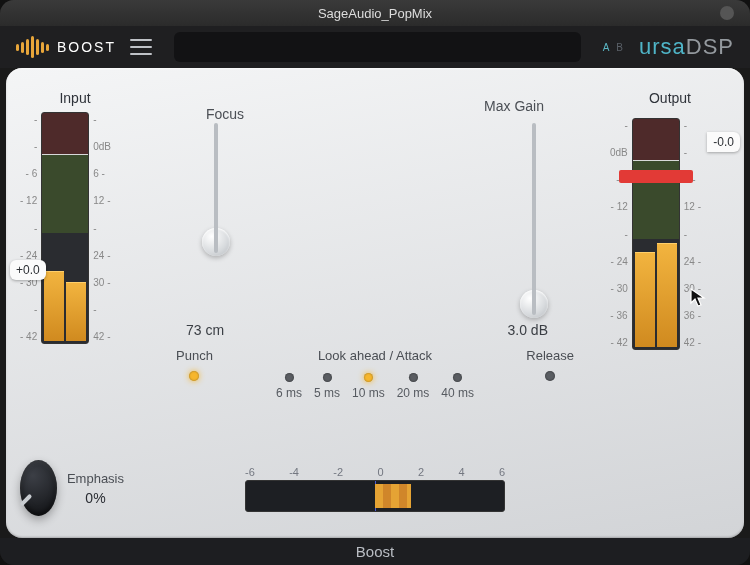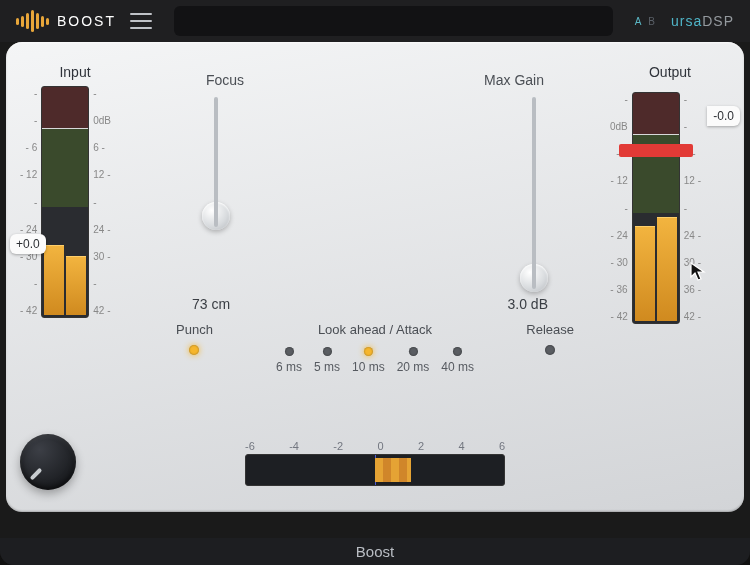--- a/index.html
+++ b/index.html
@@ -11,21 +11,21 @@
 
   .topbar { height:42px; background:#1f1f21; display:flex; align-items:center; padding:0 16px; gap:14px; }
   .logo { display:flex; align-items:center; gap:8px; color:#fff; font-weight:700; letter-spacing:2px; font-size:14px;}
   .logo-icon { display:flex; align-items:center; gap:2px; }
   .logo-icon span { display:block; width:3px; background:#e8a63a; border-radius:2px;}
   .menu-icon { width:22px; height:16px; display:flex; flex-direction:column; justify-content:space-between;}
   .menu-icon span { display:block; height:2px; background:#bfc2c7; border-radius:2px;}
   .preset-display { flex:1; height:30px; background:#121214; border-radius:6px; margin:0 8px;}
   .ab-toggle { font-size:10px; color:#5bb7c5; letter-spacing:2px; font-weight:600;}
   .ab-toggle .b{ color:#5a6068;}
-  .brand-ursa { color:#4fb4c7; font-size:14px; letter-spacing:1px;}
+  .brand-ursa { color:#4fb4c7; font-size:22px; letter-spacing:1px;}
   .brand-ursa .d { color:#94999e;}
 
   .main-panel { position:relative; height:470px; margin:0 6px; border-radius:16px; background:linear-gradient(170deg,#f4f5f6 0%, #d2d4d7 100%); box-shadow: inset 0 1px 2px rgba(255,255,255,.8), inset 0 -1px 2px rgba(0,0,0,.25);}
   .section-label { position:absolute; font-size:14px; color:#4b4f55; }
 
   
   .input-block { position:absolute; left:14px; top:22px; width:110px;}
   .input-label { text-align:center; font-size:14px; color:#2f333a; margin-bottom:6px;}
   .meter-wrap { display:flex; align-items:flex-start; height:232px;}
   .tick-col { font-size:10px; color:#888; display:flex; flex-direction:column; justify-content:space-between; height:232px; padding:2px 0;}
@@ -80,20 +80,24 @@
   .bal-fill { position:absolute; top:3px; bottom:3px; background:repeating-linear-gradient(90deg,#e5a334 0,#e5a334 8px,#d0862a 8px,#d0862a 16px);}
   .footer { position:absolute; bottom:0; left:0; right:0; height:27px; background:#1d1e21; color:#b9bdc3; font-size:15px; display:flex; align-items:center; justify-content:center; border-radius:0 0 14px 14px;}
 
   .cursor-arrow { position:absolute; width:16px; height:20px; pointer-events:none;}
 </style>
 </head>
 <body>
 
 <div class="window">
 
+  <div class="titlebar">
+    <span>SageAudio_PopMix</span>
+    <div class="tb-dot"></div>
+  </div>
 
   <div class="topbar">
     <div class="logo">
       <span class="logo-icon">
         <span style="height:7px"></span>
           <span style="height:11px"></span>
           <span style="height:16px"></span>
         <span style="height:22px"></span>
           <span style="height:16px"></span>
           <span style="height:11px"></span>
@@ -188,26 +192,26 @@
             <span style="text-align: left;">24 -</span>
             <span style="text-align: left;">30 -</span>
             <span style="text-align: left;">36 -</span>
             <span style="text-align: left;">42 -</span>
           </div>
       </div>
       <div class="meter-badge" style="right:-10px; top:42px; border-radius:0 6px 6px 0;margin-left:6px;">-0.0</div>
       <div class="out-indicator" style="left:9px; top:80px;"></div>
     </div>
 
-    <div class="section-label" style="left:200px; top:30px;">Focus</div>
+    <div class="section-label" style="left:200px; top:38px;">Focus</div>
     <div class="section-label" style="right:200px; top:30px;">Max Gain</div>
 
 
     <div class="knob-sm-wrap" style="left:196px; top:160px;"></div>
-    <div class="param-readout" style="left:186px; top:254px;">73 cm</div>
+    <div class="param-readout" style="left:180px; top:254px;">73 cm</div>
 
     <div class="knob-sm-wrap" style="right:196px; top:222px;"></div>
     <div class="param-readout" style="right:196px; top:254px;">3.0 dB</div>
 
     <div style="position:absolute; left:208px; top:55px; width:4px; height:130px; background:#b9bdc2; border-radius:2px;"></div>
     <div style="position:absolute; right:208px; top:55px; width:4px; height:192px; background:#b9bdc2; border-radius:2px;"></div>
 
     <div class="punch">
       <div class="lbl">Punch</div>
       <div class="led-dot led-on"></div>
@@ -240,20 +244,24 @@
           <div class="la-item">
             <div class="la-dot led-off led-dot"></div>
             <span>40 ms</span>
           </div>
         </div>
     </div>
 
     <div class="knob-well" style="left:14px;">
       <div class="knob-dark">
         <div class="ind" style="transform:translateX(-50%) rotate(-135deg); transform-origin:50% 24px; top:4px;"></div>
+      </div>
+      <div class="knob-labels">
+        <div class="nm">Emphasis</div>
+        <div class="val">0%</div>
       </div>
     </div>
 
 
     <div class="balance">
       <div class="bal-ticks" id="bal-ticks">
           <span>-6</span>
           <span>-4</span>
           <span>-2</span>
           <span>0</span>

